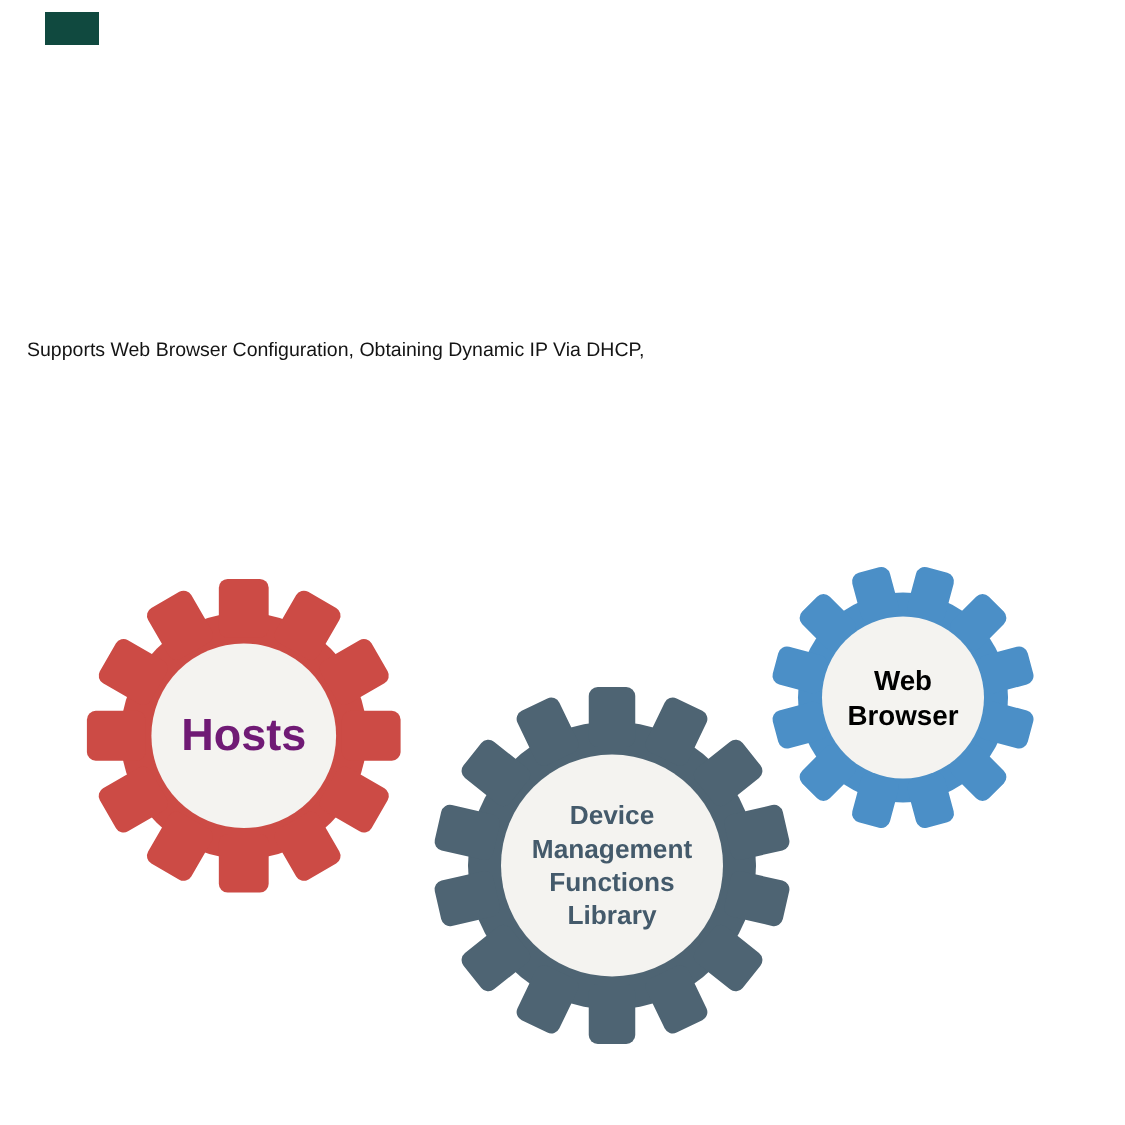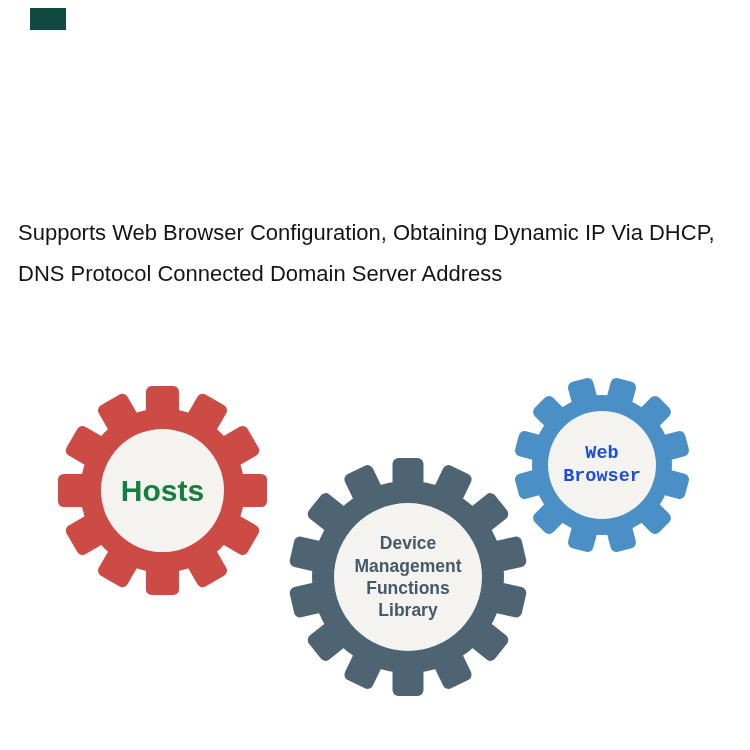--- a/index.html
+++ b/index.html
@@ -25,21 +25,21 @@
     font-size: 46px;
     font-weight: 400;
     letter-spacing: -0.5px;
     color: #000000;
     white-space: nowrap;
   }
   .description {
     position: absolute;
     left: 18px;
     top: 212px;
-    font-size: 22px;
+    font-size: 13px;
     line-height: 41px;
     color: #141414;
   }
   .description .line { white-space: nowrap; }
   .gear {
     position: absolute;
   }
   .gear svg { position: absolute; inset: 0; width: 100%; height: 100%; }
   .gear-label {
     position: absolute;
@@ -67,21 +67,20 @@
 </head>
 <body>
 
 <div class="canvas">
 
   <div class="brand-mark" style="background: rgb(16, 73, 63);"></div>
 
 
   <div class="description">
     <div class="line">Supports Web Browser Configuration, Obtaining Dynamic IP Via DHCP,</div>
-    <div class="line">DNS Protocol Connected Domain Server Address</div>
   </div>
 
   <div class="gear g1">
     <svg viewBox="-110 -110 220 220" aria-hidden="true">
       <g fill="#cc4b45">
         <circle r="84"></circle>
         <g>
             <rect x="-17" y="-107" width="34" height="40" rx="6" transform="rotate(0)"></rect>
             <rect x="-17" y="-107" width="34" height="40" rx="6" transform="rotate(30)"></rect>
             <rect x="-17" y="-107" width="34" height="40" rx="6" transform="rotate(60)"></rect>
@@ -91,21 +90,21 @@
             <rect x="-17" y="-107" width="34" height="40" rx="6" transform="rotate(180)"></rect>
             <rect x="-17" y="-107" width="34" height="40" rx="6" transform="rotate(210)"></rect>
             <rect x="-17" y="-107" width="34" height="40" rx="6" transform="rotate(240)"></rect>
             <rect x="-17" y="-107" width="34" height="40" rx="6" transform="rotate(270)"></rect>
             <rect x="-17" y="-107" width="34" height="40" rx="6" transform="rotate(300)"></rect>
             <rect x="-17" y="-107" width="34" height="40" rx="6" transform="rotate(330)"></rect>
           </g>
       </g>
       <circle r="63" fill="#f4f3f0"></circle>
     </svg>
-    <div class="gear-label" style="color: #15803d; text-align: center;">
+    <div class="gear-label" style="color: #701a75; text-align: center;">
         <span>Hosts</span>
       </div>
   </div>
 
   <div class="gear g2">
     <svg viewBox="-120 -120 240 240" aria-hidden="true">
       <g fill="#4e6473">
         <circle r="96"></circle>
         <g>
             <rect x="-15.5" y="-119" width="31" height="40" rx="6" transform="rotate(0)"></rect>
@@ -145,18 +144,18 @@
             <rect x="-13" y="-88" width="26" height="34" rx="6" transform="rotate(195)"></rect>
             <rect x="-13" y="-88" width="26" height="34" rx="6" transform="rotate(225)"></rect>
             <rect x="-13" y="-88" width="26" height="34" rx="6" transform="rotate(255)"></rect>
             <rect x="-13" y="-88" width="26" height="34" rx="6" transform="rotate(285)"></rect>
             <rect x="-13" y="-88" width="26" height="34" rx="6" transform="rotate(315)"></rect>
             <rect x="-13" y="-88" width="26" height="34" rx="6" transform="rotate(345)"></rect>
           </g>
       </g>
       <circle r="54" fill="#f4f3f0"></circle>
     </svg>
-    <div class="gear-label" style="color: #1d4ed8; font-family: Liberation Mono, monospace;">
+    <div class="gear-label" style="color: #000000;">
         <span>Web Browser</span>
       </div>
   </div>
 
 </div>
 
 </body></html>

